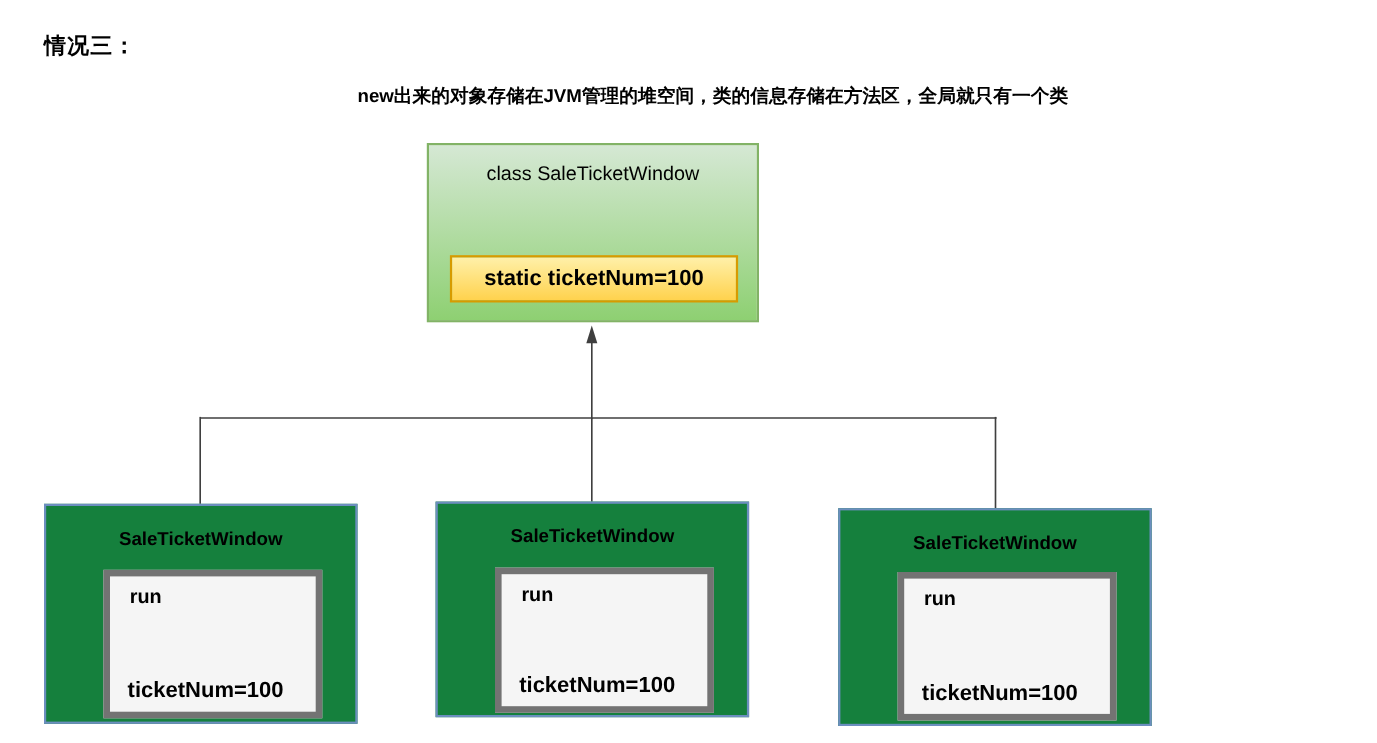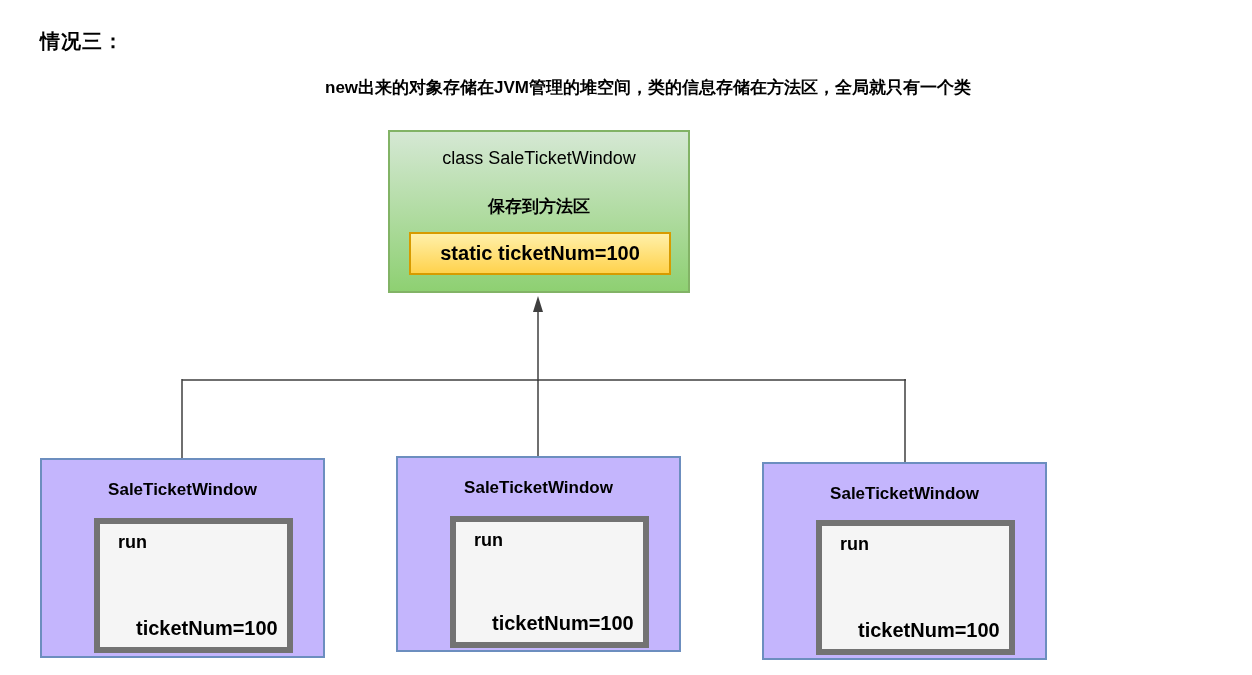--- a/index.html
+++ b/index.html
@@ -27,36 +27,36 @@
     box-sizing:border-box;border:2px solid #d79b00;
     background:linear-gradient(#fff0a9,#ffd24d);
     display:flex;align-items:center;justify-content:center;
   }
   .static-label{font-size:20px;font-weight:bold;}
 
   .connector-layer{position:absolute;left:0;top:0;width:1252px;height:675px;pointer-events:none;}
 
   .instance{
     position:absolute;width:285px;box-sizing:border-box;
-    border:2px solid #6c8ebf;background:#c4b5fd;
+    border:2px solid #6c8ebf;background:#15803d;
   }
   .inst-1{left:40px;top:458px;height:200px;}
   .inst-2{left:396px;top:456px;height:196px;}
   .inst-3{left:762px;top:462px;height:198px;}
   .inst-title{position:absolute;left:0;top:20px;width:100%;text-align:center;
     font-size:17px;font-weight:bold;}
   .method-box{
     position:absolute;left:52px;box-sizing:border-box;width:199px;
     background:#f5f5f5;border:6px solid #737373;
   }
   .inst-1 .method-box{top:58px;height:135px;}
   .inst-2 .method-box{top:58px;height:132px;}
   .inst-3 .method-box{top:56px;height:135px;}
   .method-label{position:absolute;left:18px;top:8px;font-size:18px;font-weight:bold;}
-  .field-label{position:absolute;left:16px;bottom:7px;font-size:20px;font-weight:bold;white-space:nowrap;margin-left:20px;}
+  .field-label{position:absolute;left:16px;bottom:7px;font-size:20px;font-weight:bold;white-space:nowrap;}
 </style>
 </head>
 <body>
 
 <div class="page">
 
   <div class="hdr case-label">情况三：</div>
   <div class="hdr hdr-line2">new出来的对象存储在JVM管理的堆空间，类的信息存储在方法区，全局就只有一个类</div>
 
   <svg class="connector-layer" viewBox="0 0 1252 675" xmlns="http://www.w3.org/2000/svg">
@@ -66,21 +66,20 @@
 
     <line x1="182" y1="380" x2="906" y2="380" stroke="#3f3f3f" stroke-width="1.5"></line>
 
     <line x1="182" y1="379" x2="182" y2="458" stroke="#3f3f3f" stroke-width="1.5"></line>
     <line x1="538" y1="380" x2="538" y2="456" stroke="#3f3f3f" stroke-width="1.5"></line>
     <line x1="905" y1="379" x2="905" y2="462" stroke="#3f3f3f" stroke-width="1.5"></line>
   </svg>
 
   <div class="class-box">
     <div class="class-title">class SaleTicketWindow</div>
-    <div class="class-subtitle">保存到方法区</div>
     <div class="static-box">
       <span class="static-label">static ticketNum=100</span>
     </div>
   </div>
 
   <div class="instance inst-1">
     <div class="inst-title">SaleTicketWindow</div>
     <div class="method-box">
       <div class="method-label">run</div>
       <div class="field-label">ticketNum=100</div>

